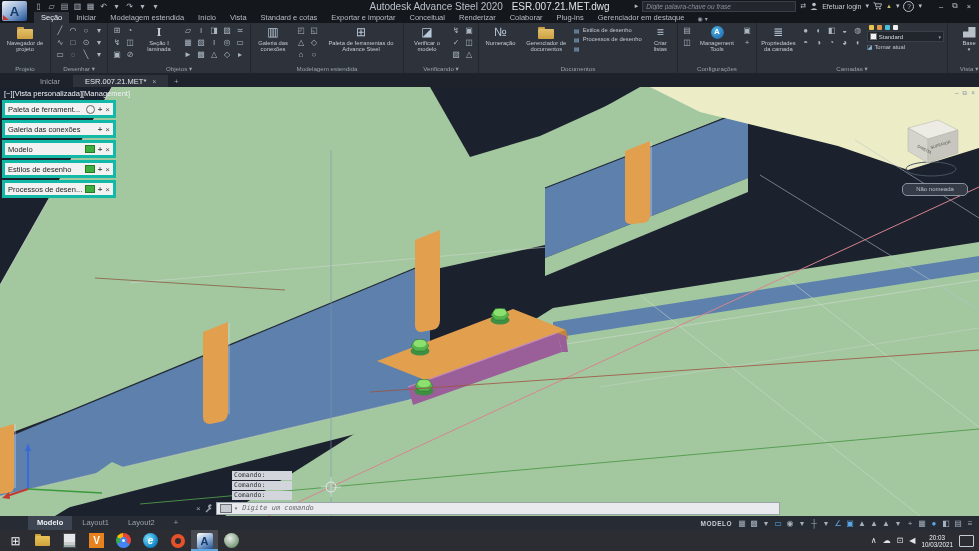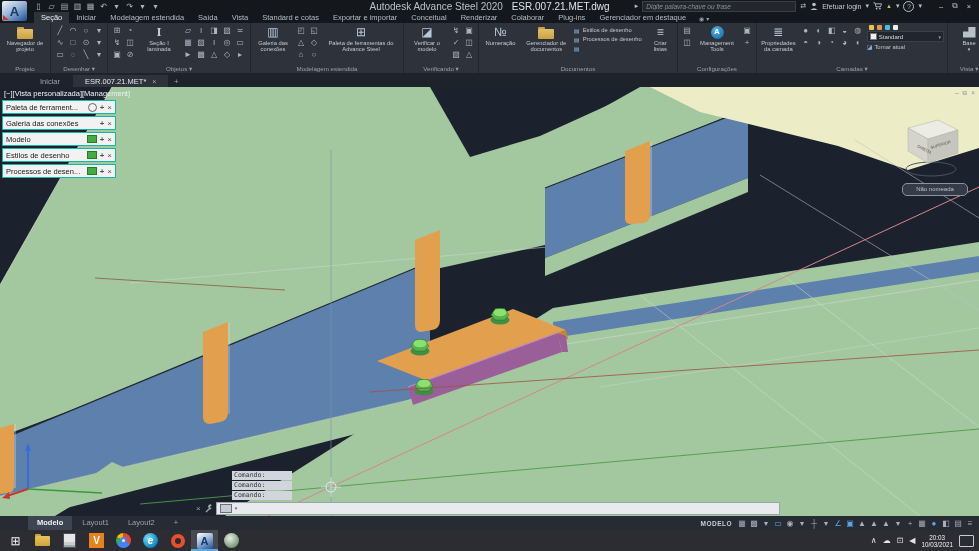--- a/index.html
+++ b/index.html
@@ -77,21 +77,21 @@
   .ftab.active{background:#2d323b;color:#e2e7ed;display:flex;gap:6px;align-items:center}
   .ft-x{color:#a8aeb8;font-size:7px}
   .ft-plus{width:14px;text-align:center;color:#9aa2ac;font-size:8px;cursor:pointer;padding:1px 0}
 
   
   .viewport{position:relative;width:979px;height:429px;background:var(--bg)}
   .viewport svg.scene{position:absolute;left:0;top:0}
   .vp-controls{position:absolute;left:4px;top:2px;font-size:7.5px;color:#eef1f5;z-index:5}
   .vp-winicons{position:absolute;right:4px;top:2px;display:flex;gap:4px;font-size:6.5px;color:#8a93a0;z-index:5}
   .palettes{position:absolute;left:2px;top:13px;display:flex;flex-direction:column;gap:2px;width:114px;z-index:5}
-  .pal-bar{height:12px;background:#f2f2f2;border:1px solid #14b8a6;display:flex;align-items:center;
+  .pal-bar{height:12px;background:#f2f2f2;border:3px solid #14b8a6;display:flex;align-items:center;
     font-size:7.5px;color:#1a1a1a;padding:0 3px;gap:3px;cursor:pointer}
   .pal-label{flex:1;white-space:nowrap;overflow:hidden}
   .pal-gear,.pal-img{display:none}
   .has-gear .pal-gear{display:block;width:7px;height:7px;border:1.5px solid #666;border-radius:50%}
   .has-img .pal-img{display:block;width:8px;height:6px;background:#3fae3f;border:1px solid #2a7a2a}
   .pal-move{color:#555;font-size:8px;font-weight:bold}
   .pal-close{color:#555;font-size:8px}
   .vc-tooltip{position:absolute;left:902px;top:96px;width:64px;height:11px;border:1px solid #8a93a2;border-radius:5px;
     background:#353c48;color:#b8c0cc;font-size:6px;text-align:center;line-height:11px;z-index:5}
   .cmd-history{position:absolute;left:232px;top:384px;display:flex;flex-direction:column;gap:1px;z-index:5}
@@ -189,21 +189,21 @@
           <span>⧉</span>
           <span>×</span>
       </div>
     </div>
   </div>
 
   <div class="tabrow">
     <div class="rtab active">Seção</div>
       <div class="rtab">Iniciar</div>
       <div class="rtab">Modelagem estendida</div>
-      <div class="rtab">Saída</div>
+      <div class="rtab">Início</div>
       <div class="rtab">Vista</div>
       <div class="rtab">Standard e cotas</div>
       <div class="rtab">Exportar e importar</div>
       <div class="rtab">Conceitual</div>
       <div class="rtab">Renderizar</div>
       <div class="rtab">Colaborar</div>
       <div class="rtab">Plug-ins</div>
       <div class="rtab">Gerenciador em destaque</div>
     <div class="tab-end">
       <span>◉</span>
@@ -592,20 +592,21 @@
     </div>
 
     <div class="cmd-bar">
       <span class="cmd-x">×</span>
       <svg class="cmd-wr" width="9" height="9" viewBox="0 0 9 9">
         <path d="M1.5 7.5 L5 4 A2 2 0 1 1 7.8 1.2 L6 3 L6.5 4 L7.5 3.5 A2 2 0 0 1 5.5 5.5 L2.5 8.5 Z" fill="#9aa2ac"></path>
       </svg>
       <div class="cmd-input-wrap">
         <span class="cmd-kbd"></span>
         <span class="cmd-car">▾</span>
+        <input class="cmd-input" placeholder="Digite um comando" style="">
       </div>
     </div>
   </div>
 
   <div class="statusbar">
     <div class="lt-tabs">
       <div class="lt active">Modelo</div>
         <div class="lt">Layout1</div>
         <div class="lt">Layout2</div>
       <div class="lt">+</div>

